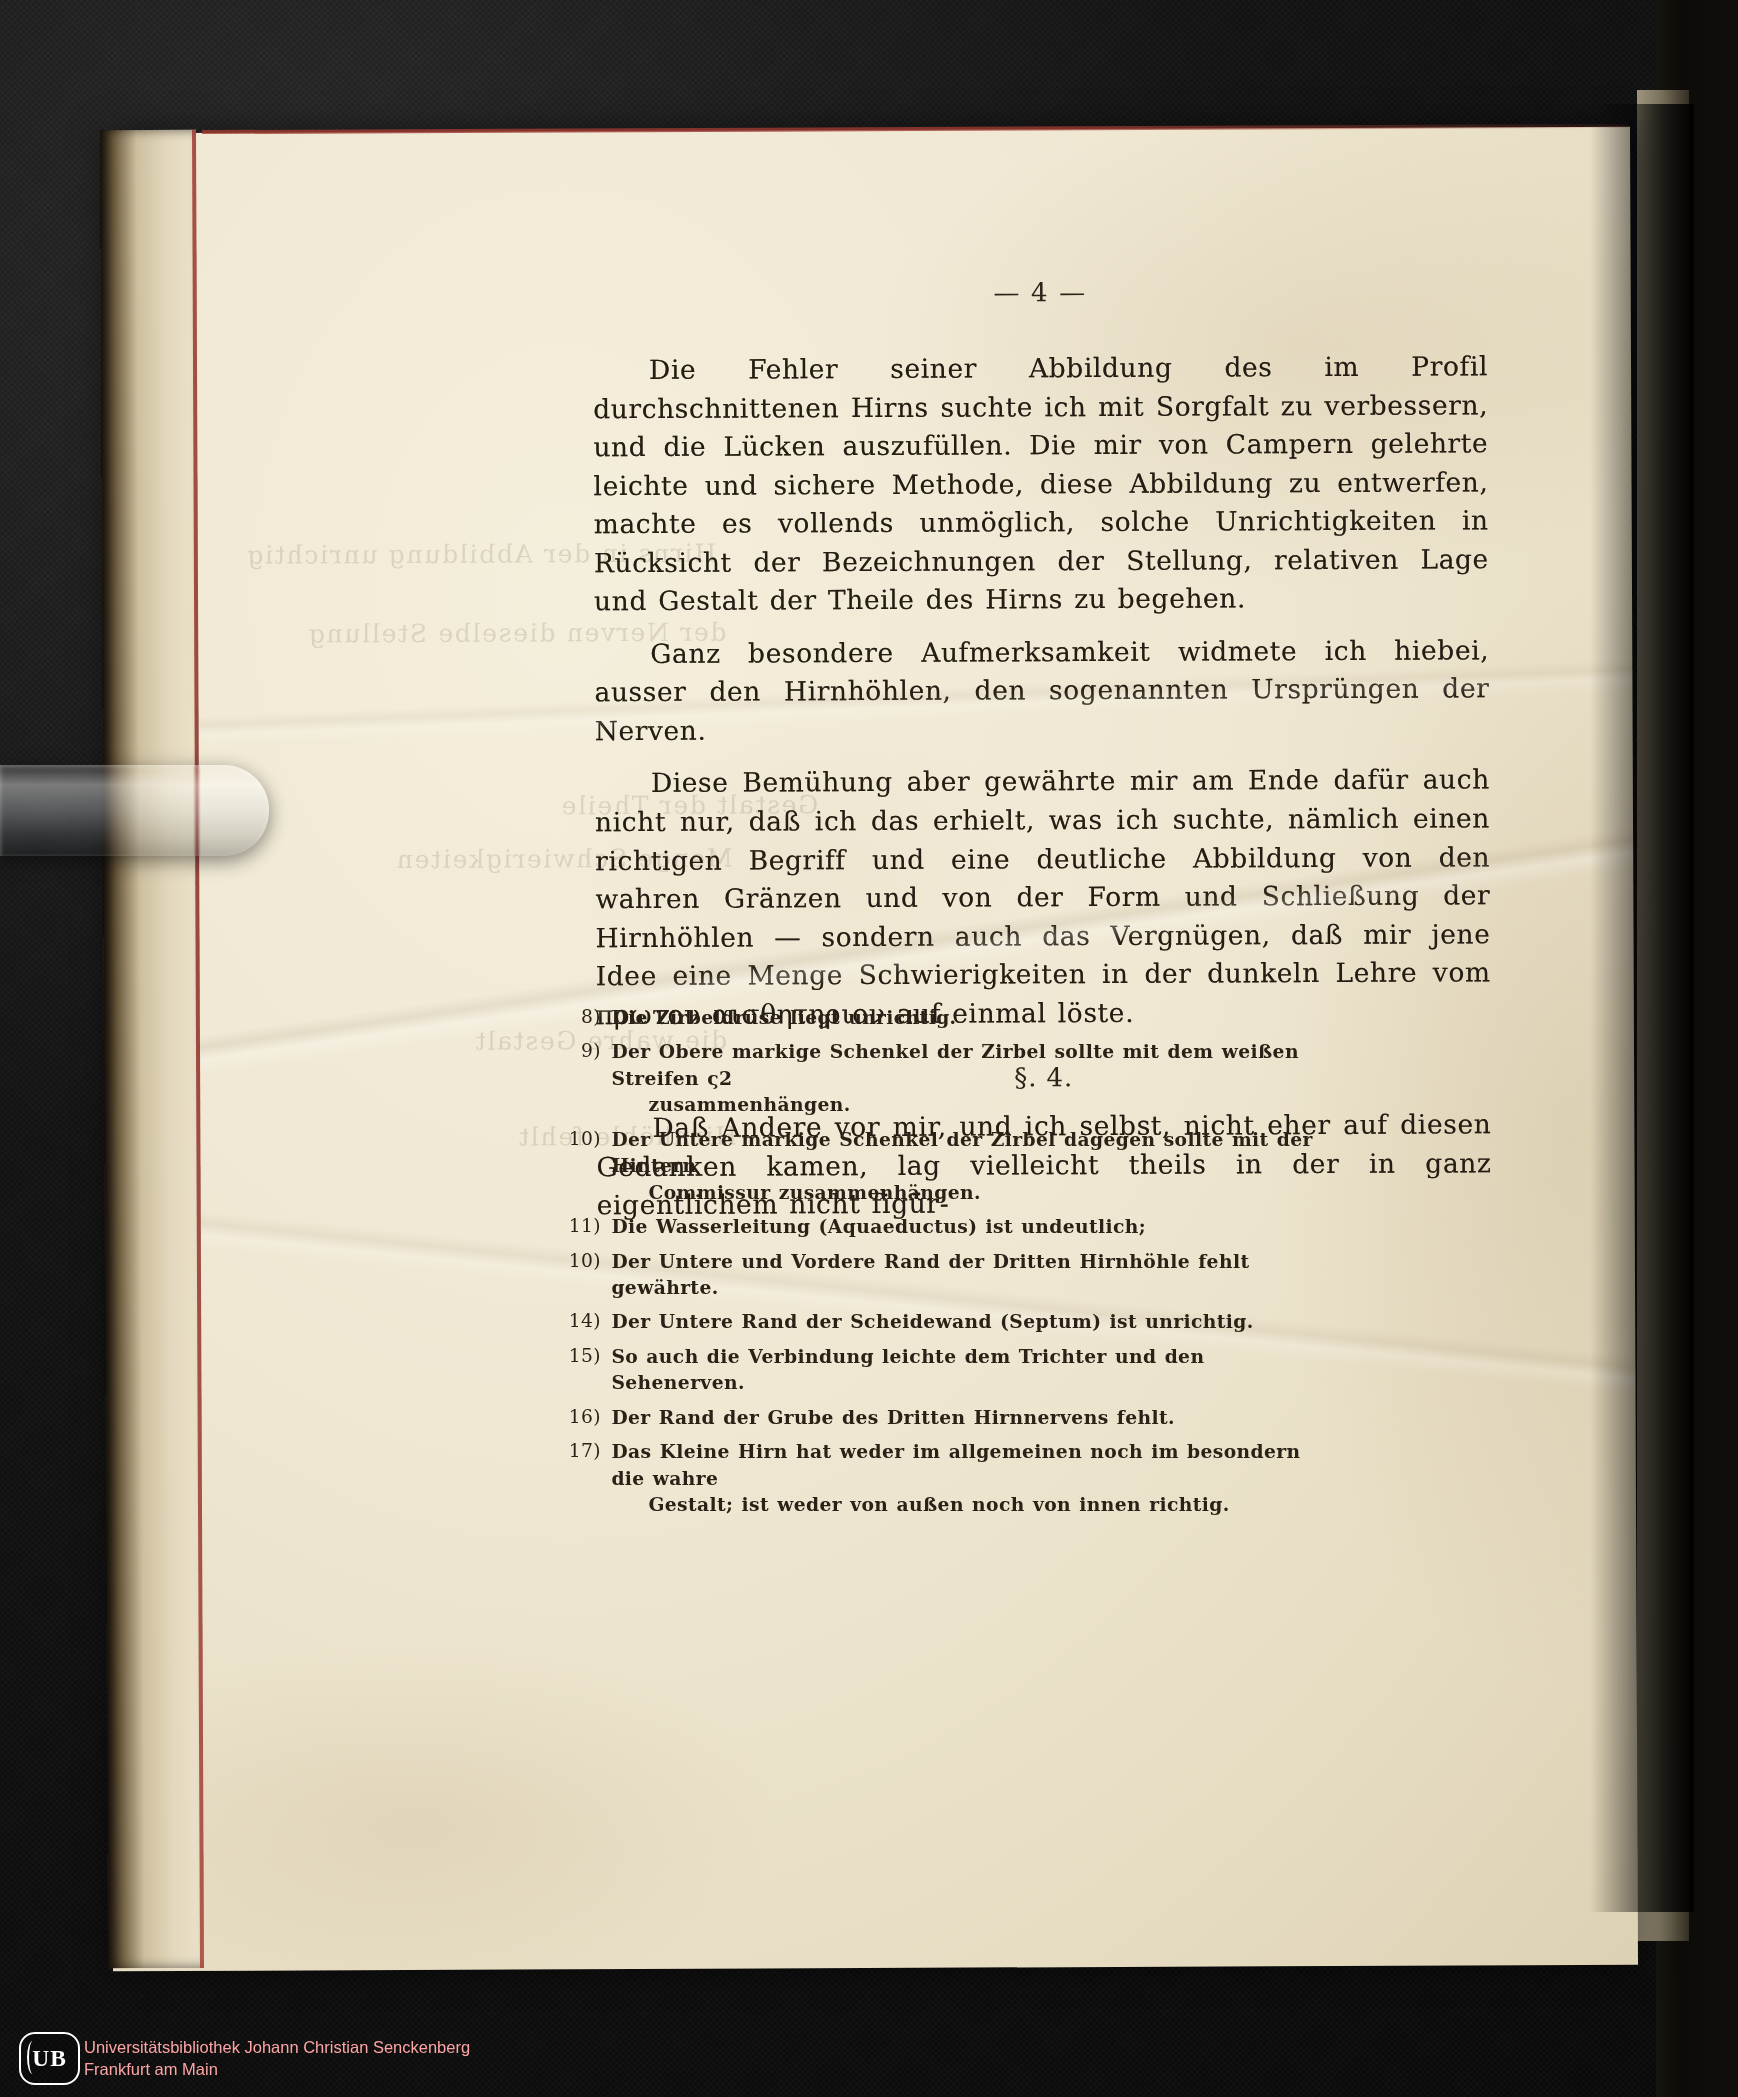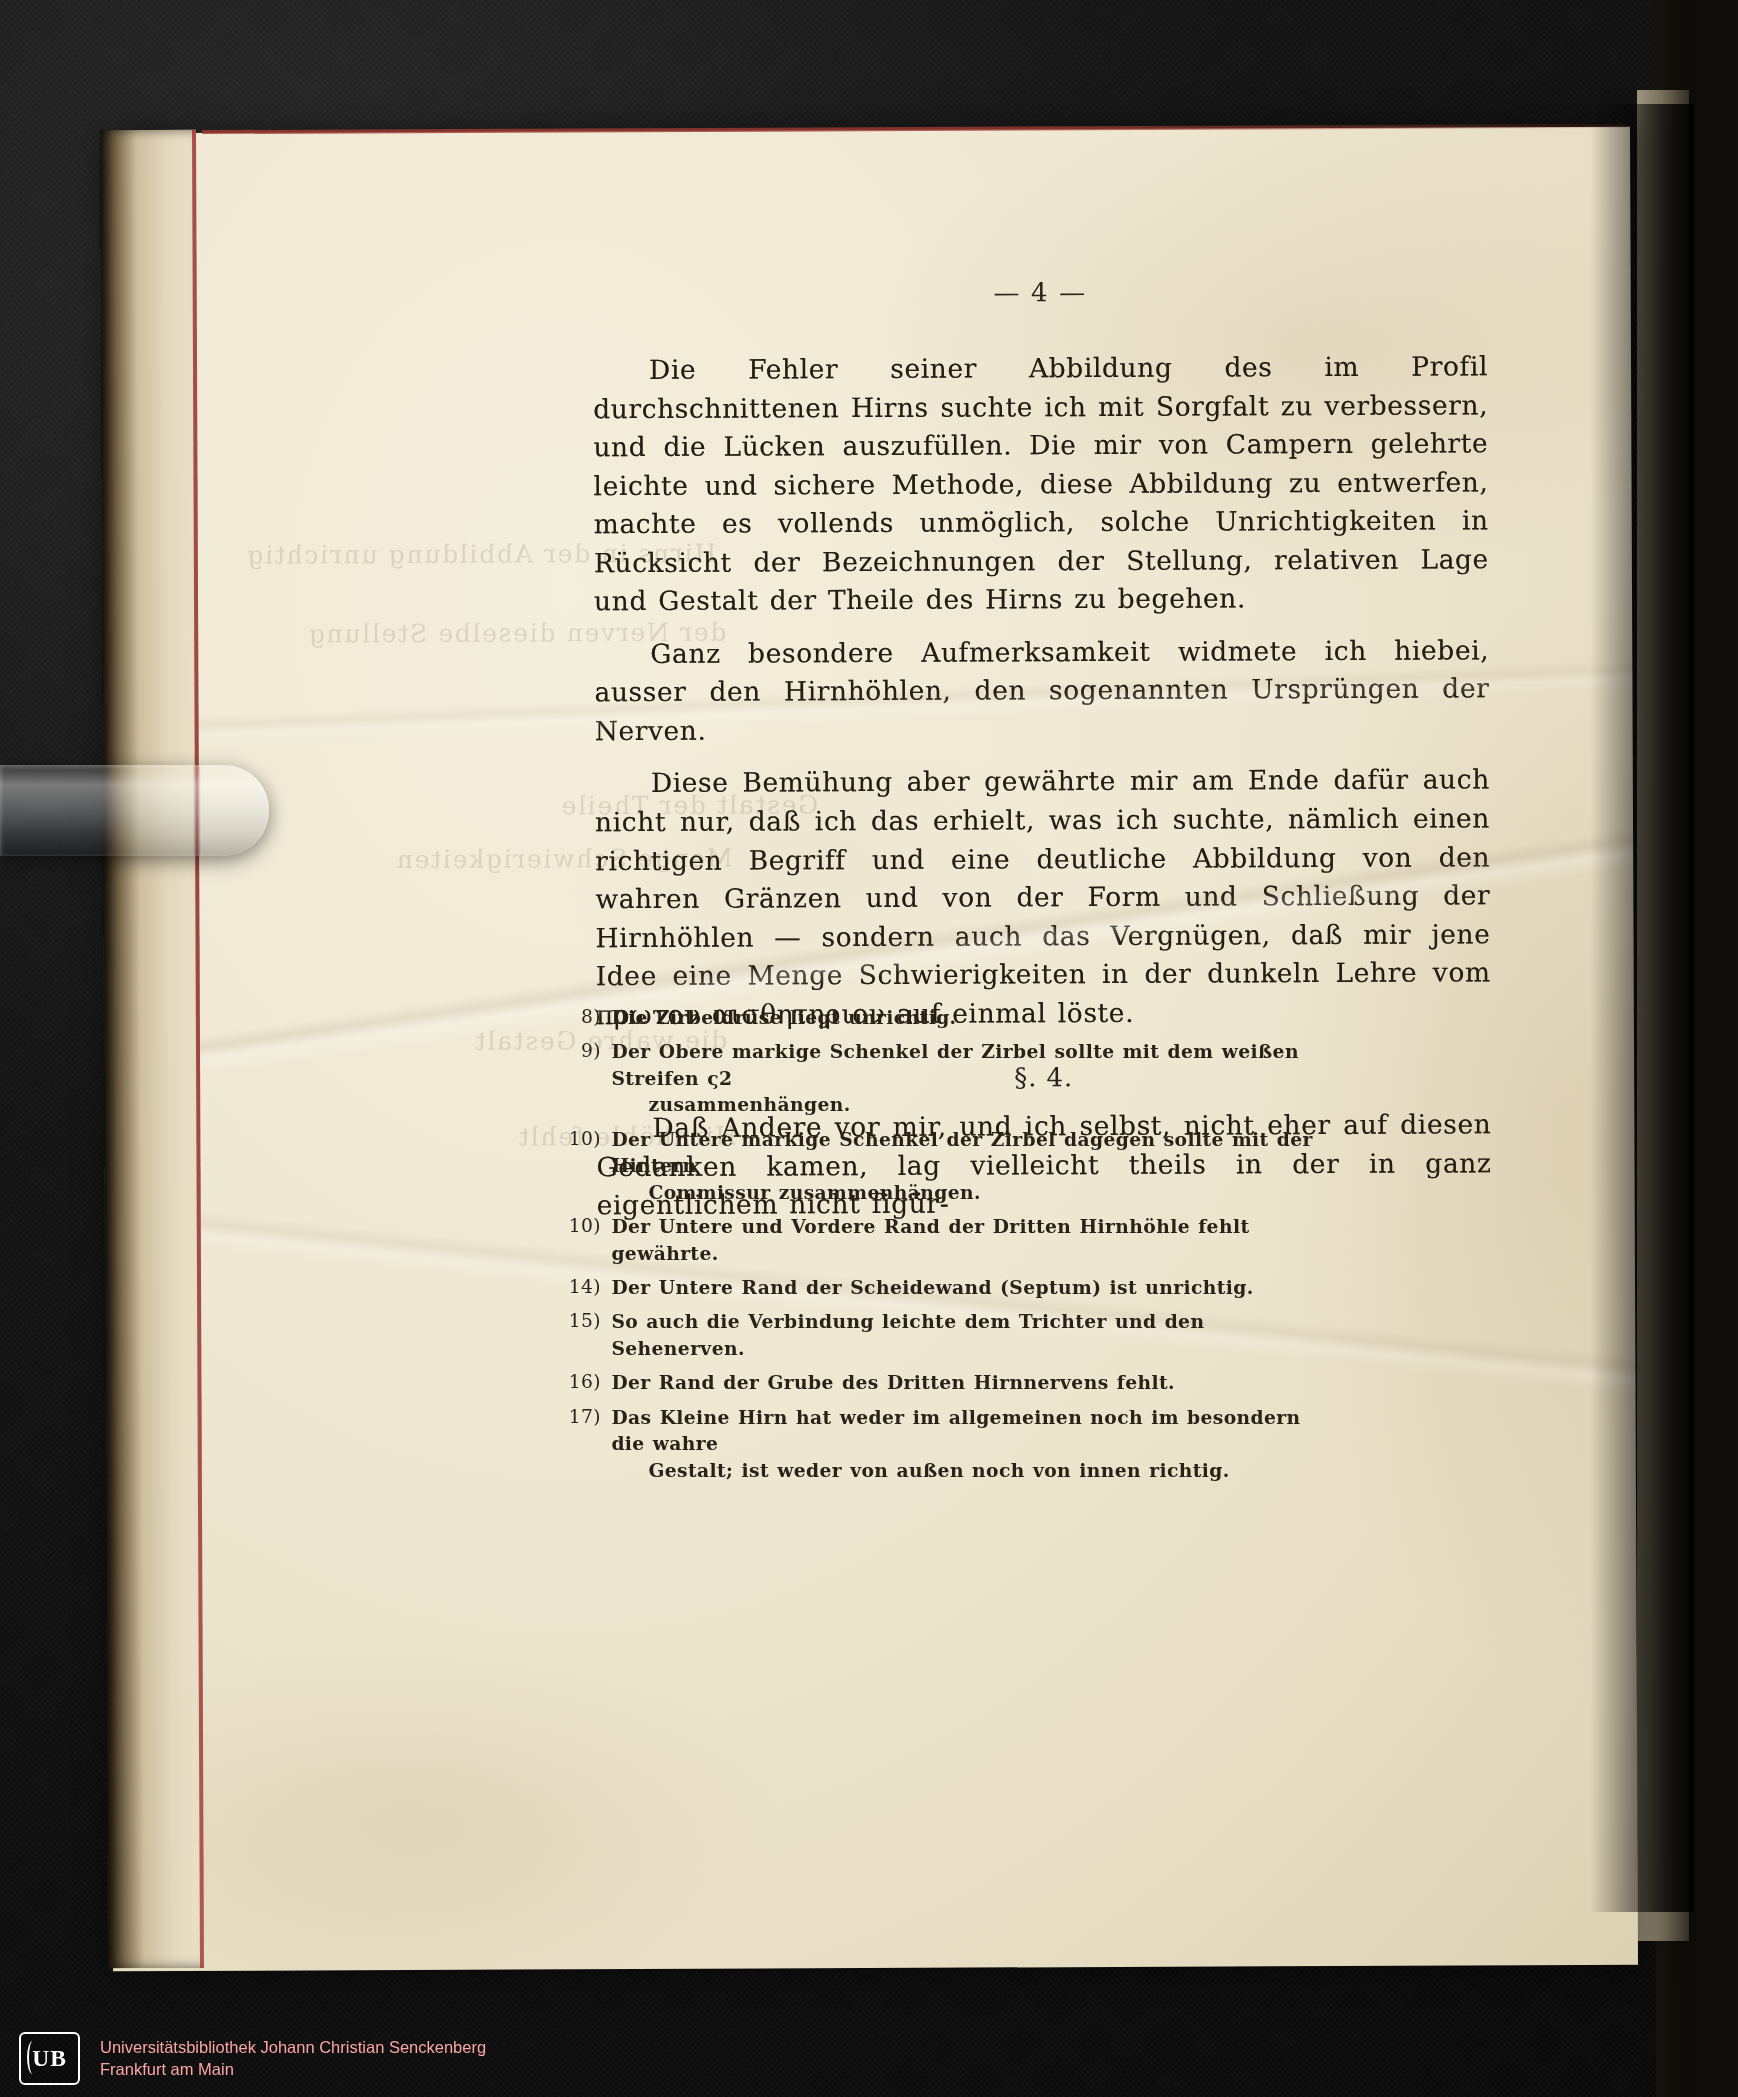--- a/index.html
+++ b/index.html
@@ -245,31 +245,31 @@
     background: transparent;
     display: flex;
     align-items: center;
     padding-left: 19px;
     box-sizing: border-box;
   }
   #ub-logo {
     width: 57px;
     height: 49px;
     border: 2.6px solid #ffffff;
-    border-radius: 6px;
+    border-radius: 16px;
     display: flex;
     align-items: center;
     justify-content: center;
     color: #ffffff;
     font-family: "Liberation Serif", serif;
     font-size: 23.5px;
     font-weight: bold;
     letter-spacing: 0.9px;
     position: relative;
-    margin-right: 20px;
+    margin-right: 4px;
     background: rgba(0,0,0,0.2);
   }
   #ub-logo .leaf {
     position: absolute;
     left: 6px;
     top: 7px;
     width: 9.6px;
     height: 33px;
     border-left: 2.6px solid #ffffff;
     border-radius: 60% 0 0 60%;
@@ -321,20 +321,24 @@
       <span class="fn-num">8)</span>
       <span class="fn-text"><span>Die Zirbeldrüse liegt unrichtig.</span></span>
     </div>
     <div class="fn-row">
       <span class="fn-num">9)</span>
       <span class="fn-text"><span>Der Obere markige Schenkel der Zirbel sollte mit dem weißen Streifen ς2</span><span class="cont">zusammenhängen.</span></span>
     </div>
     <div class="fn-row">
       <span class="fn-num">10)</span>
       <span class="fn-text"><span>Der Untere markige Schenkel der Zirbel dagegen sollte mit der Hintern</span><span class="cont">Commissur zusammenhängen.</span></span>
+    </div>
+    <div class="fn-row">
+      <span class="fn-num">11)</span>
+      <span class="fn-text"><span>Die Wasserleitung (Aquaeductus) ist undeutlich;</span></span>
     </div>
     <div class="fn-row">
       <span class="fn-num">10)</span>
       <span class="fn-text"><span>Der Untere und Vordere Rand der Dritten Hirnhöhle fehlt gewährte.</span></span>
     </div>
     <div class="fn-row">
       <span class="fn-num">14)</span>
       <span class="fn-text"><span>Der Untere Rand der Scheidewand (Septum) ist unrichtig.</span></span>
     </div>
     <div class="fn-row">

